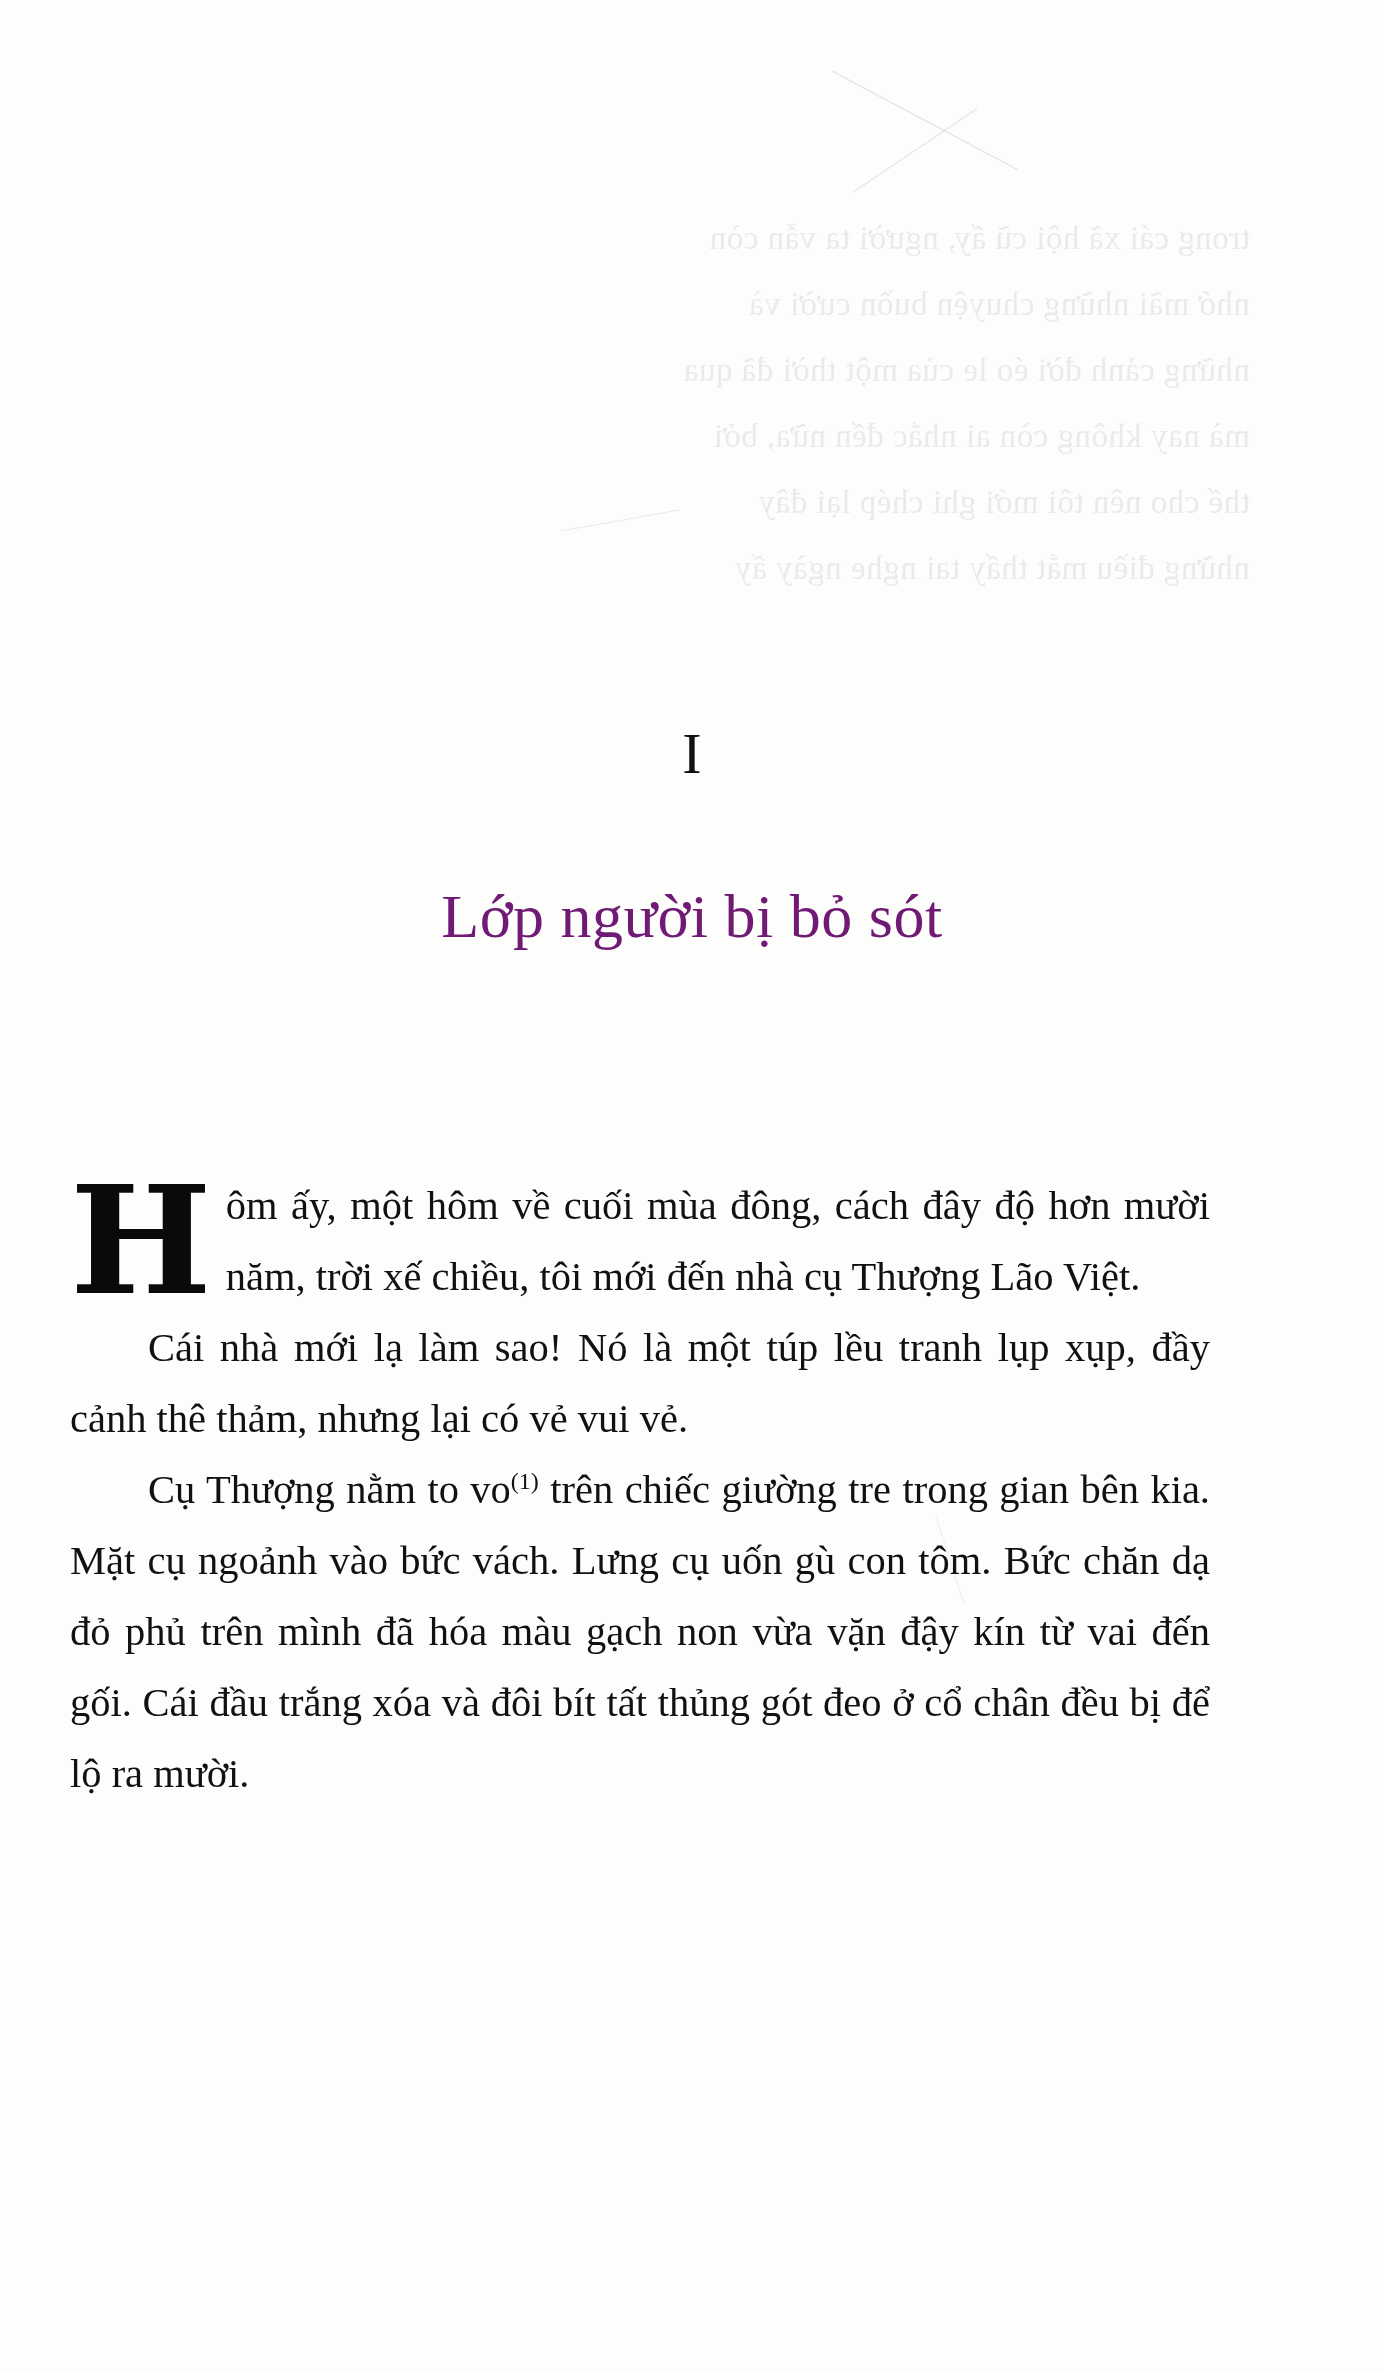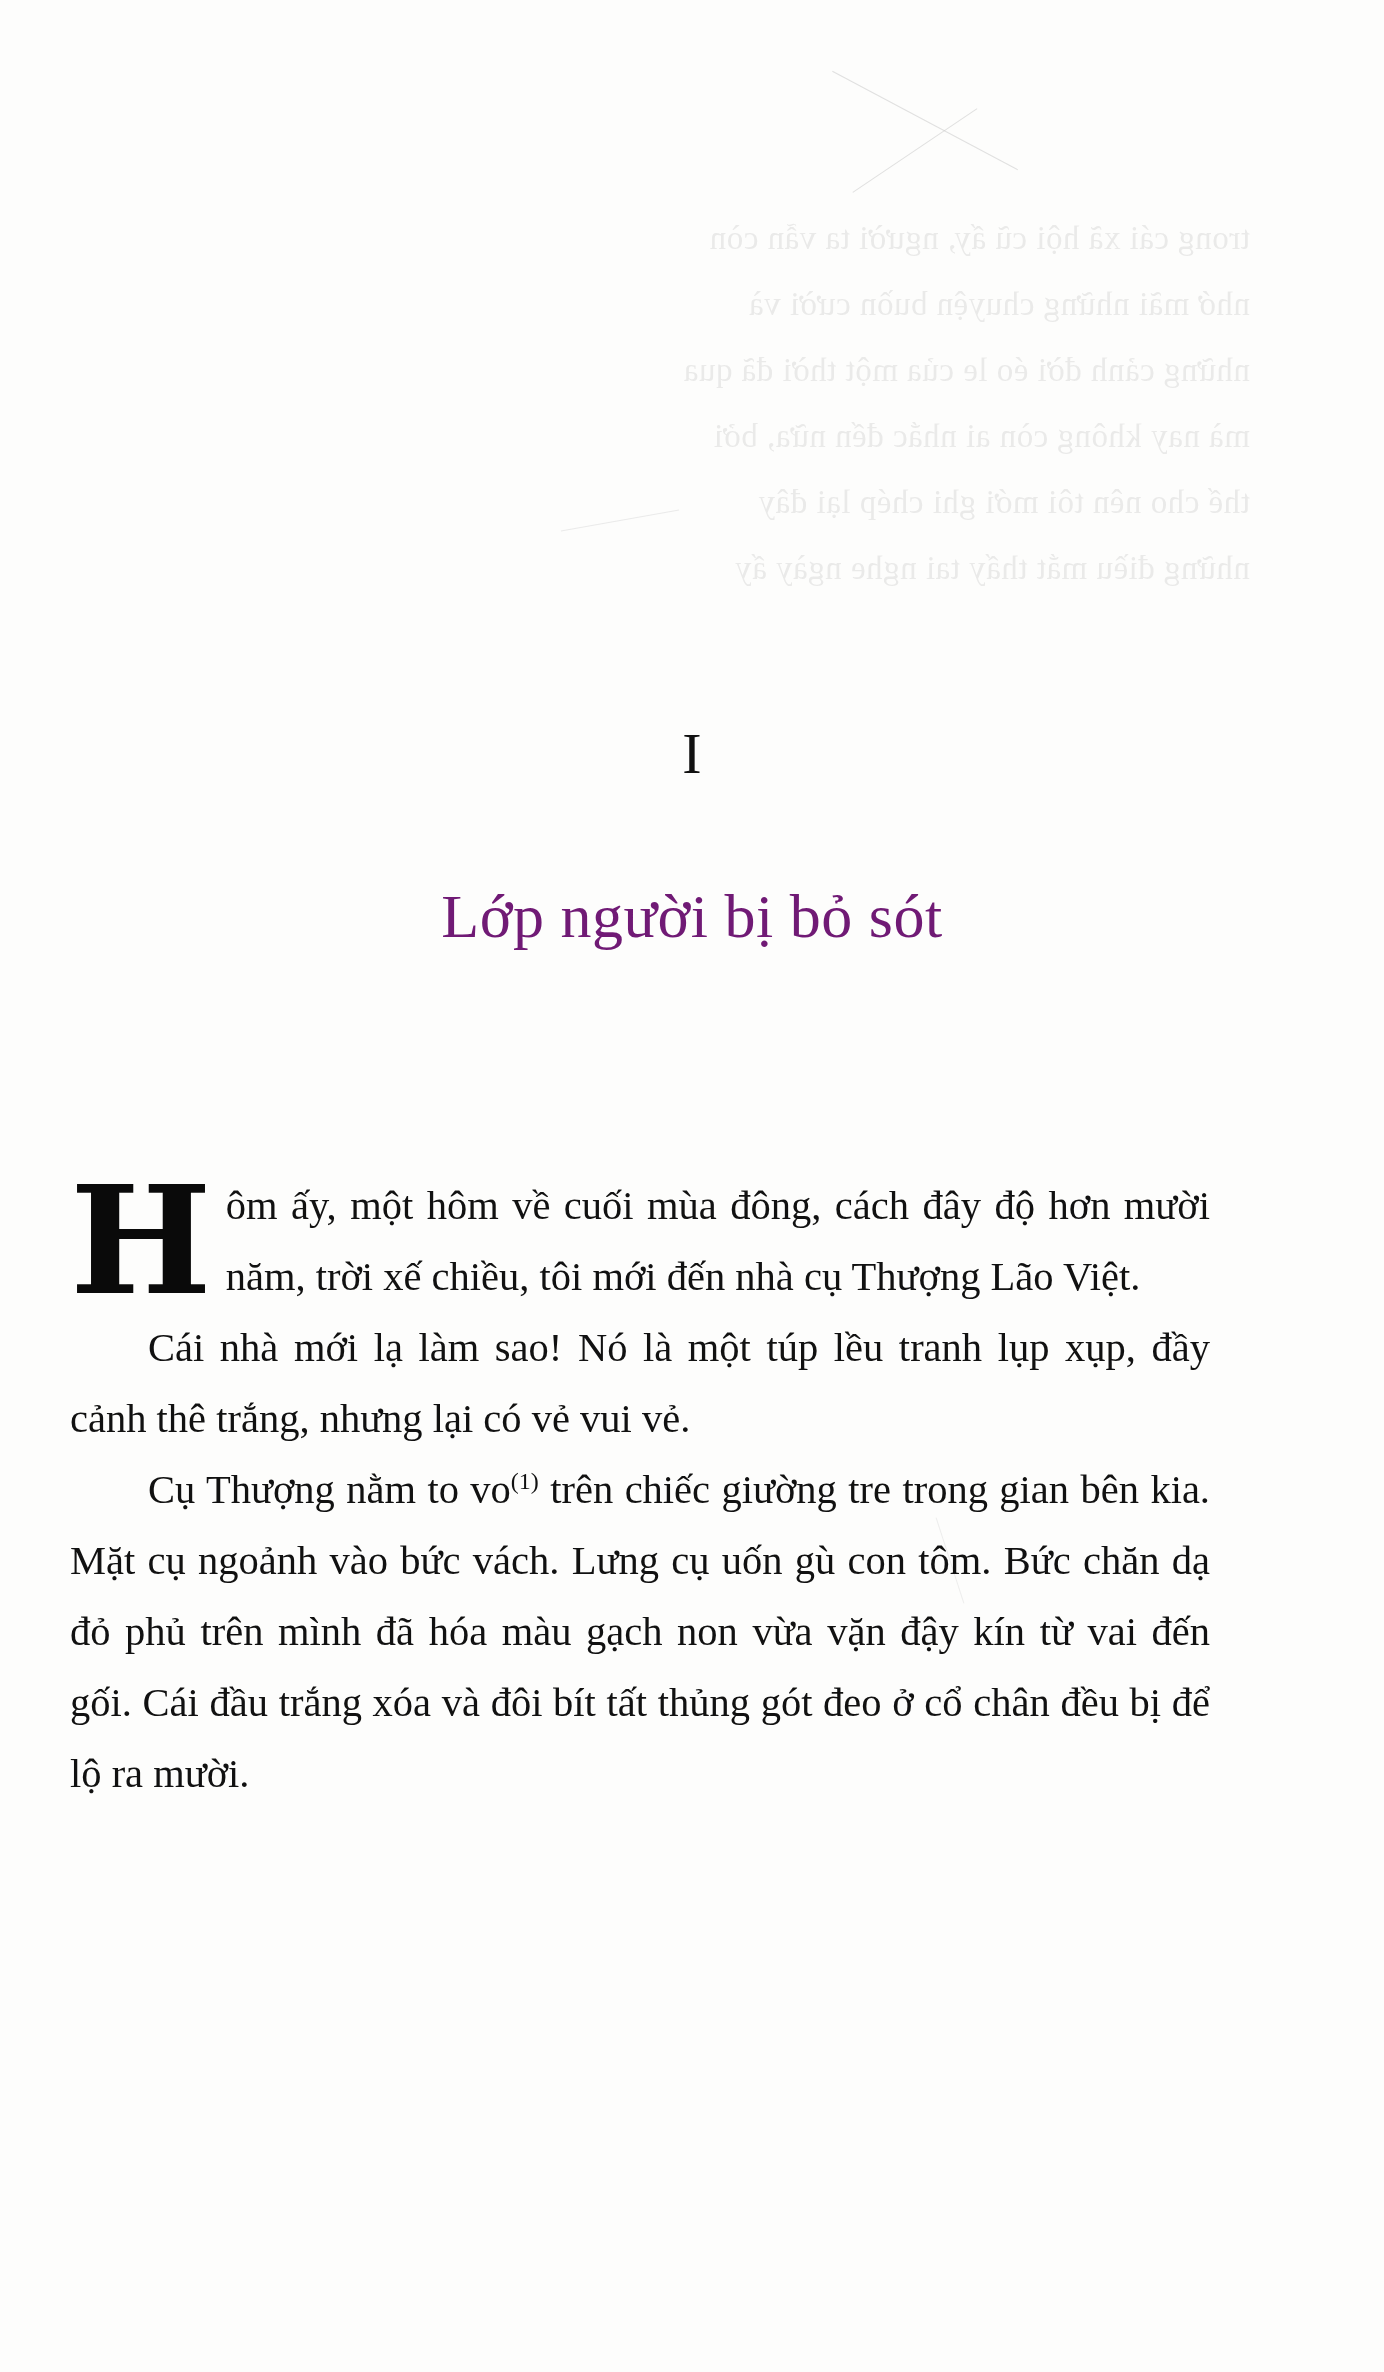--- a/index.html
+++ b/index.html
@@ -152,17 +152,17 @@
   <div class="scratch a"></div>
   <div class="scratch b"></div>
   <div class="scratch c"></div>
   <div class="scratch d"></div>
 
   <div class="chapter-number">I</div>
   <div class="chapter-title">Lớp người bị bỏ sót</div>
 
   <div class="body-block">
     <p class="first"><span class="dropcap">H</span><span>ôm ấy, một hôm về cuối mùa đông, cách đây độ hơn mười năm, trời xế chiều, tôi mới đến nhà cụ Thượng Lão Việt.</span></p>
-    <p>Cái nhà mới lạ làm sao! Nó là một túp lều tranh lụp xụp, đầy cảnh thê trắng, nhưng lại có vẻ vui vẻ.</p>
+    <p>Cái nhà mới lạ làm sao! Nó là một túp lều tranh lụp xụp, đầy cảnh thê thảm, nhưng lại có vẻ vui vẻ.</p>
     <p><span>Cụ Thượng nằm to vo</span><span class="fn">(1)</span><span> trên chiếc giường tre trong gian bên kia. Mặt cụ ngoảnh vào bức vách. Lưng cụ uốn gù con tôm. Bức chăn dạ đỏ phủ trên mình đã hóa màu gạch non vừa vặn đậy kín từ vai đến gối. Cái đầu trắng xóa và đôi bít tất thủng gót đeo ở cổ chân đều bị để lộ ra mười.</span></p>
   </div>
 
 </div>
 
 </body></html>

